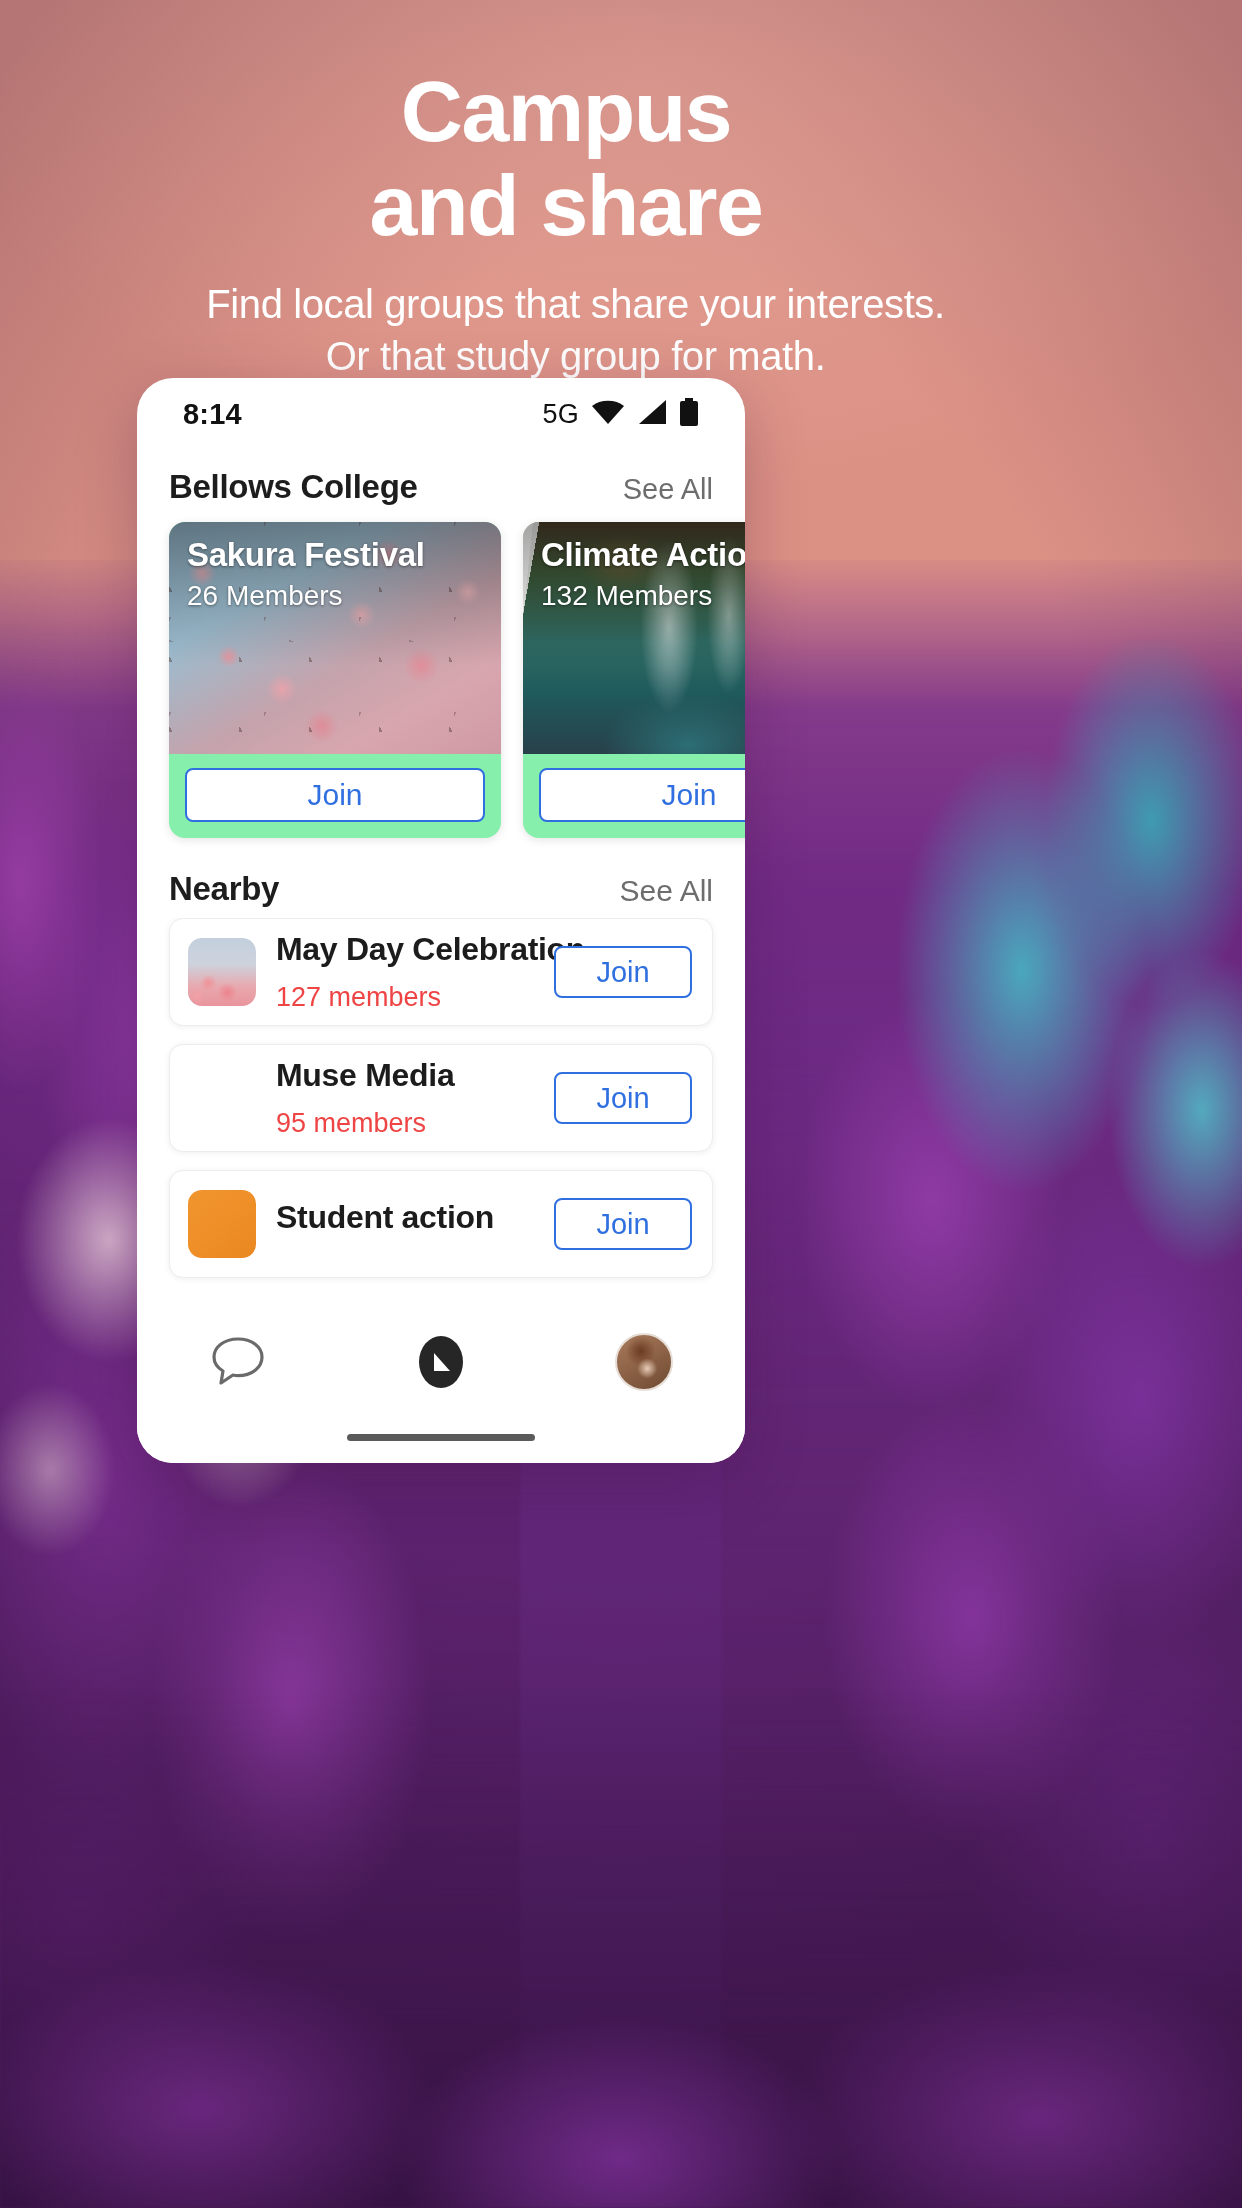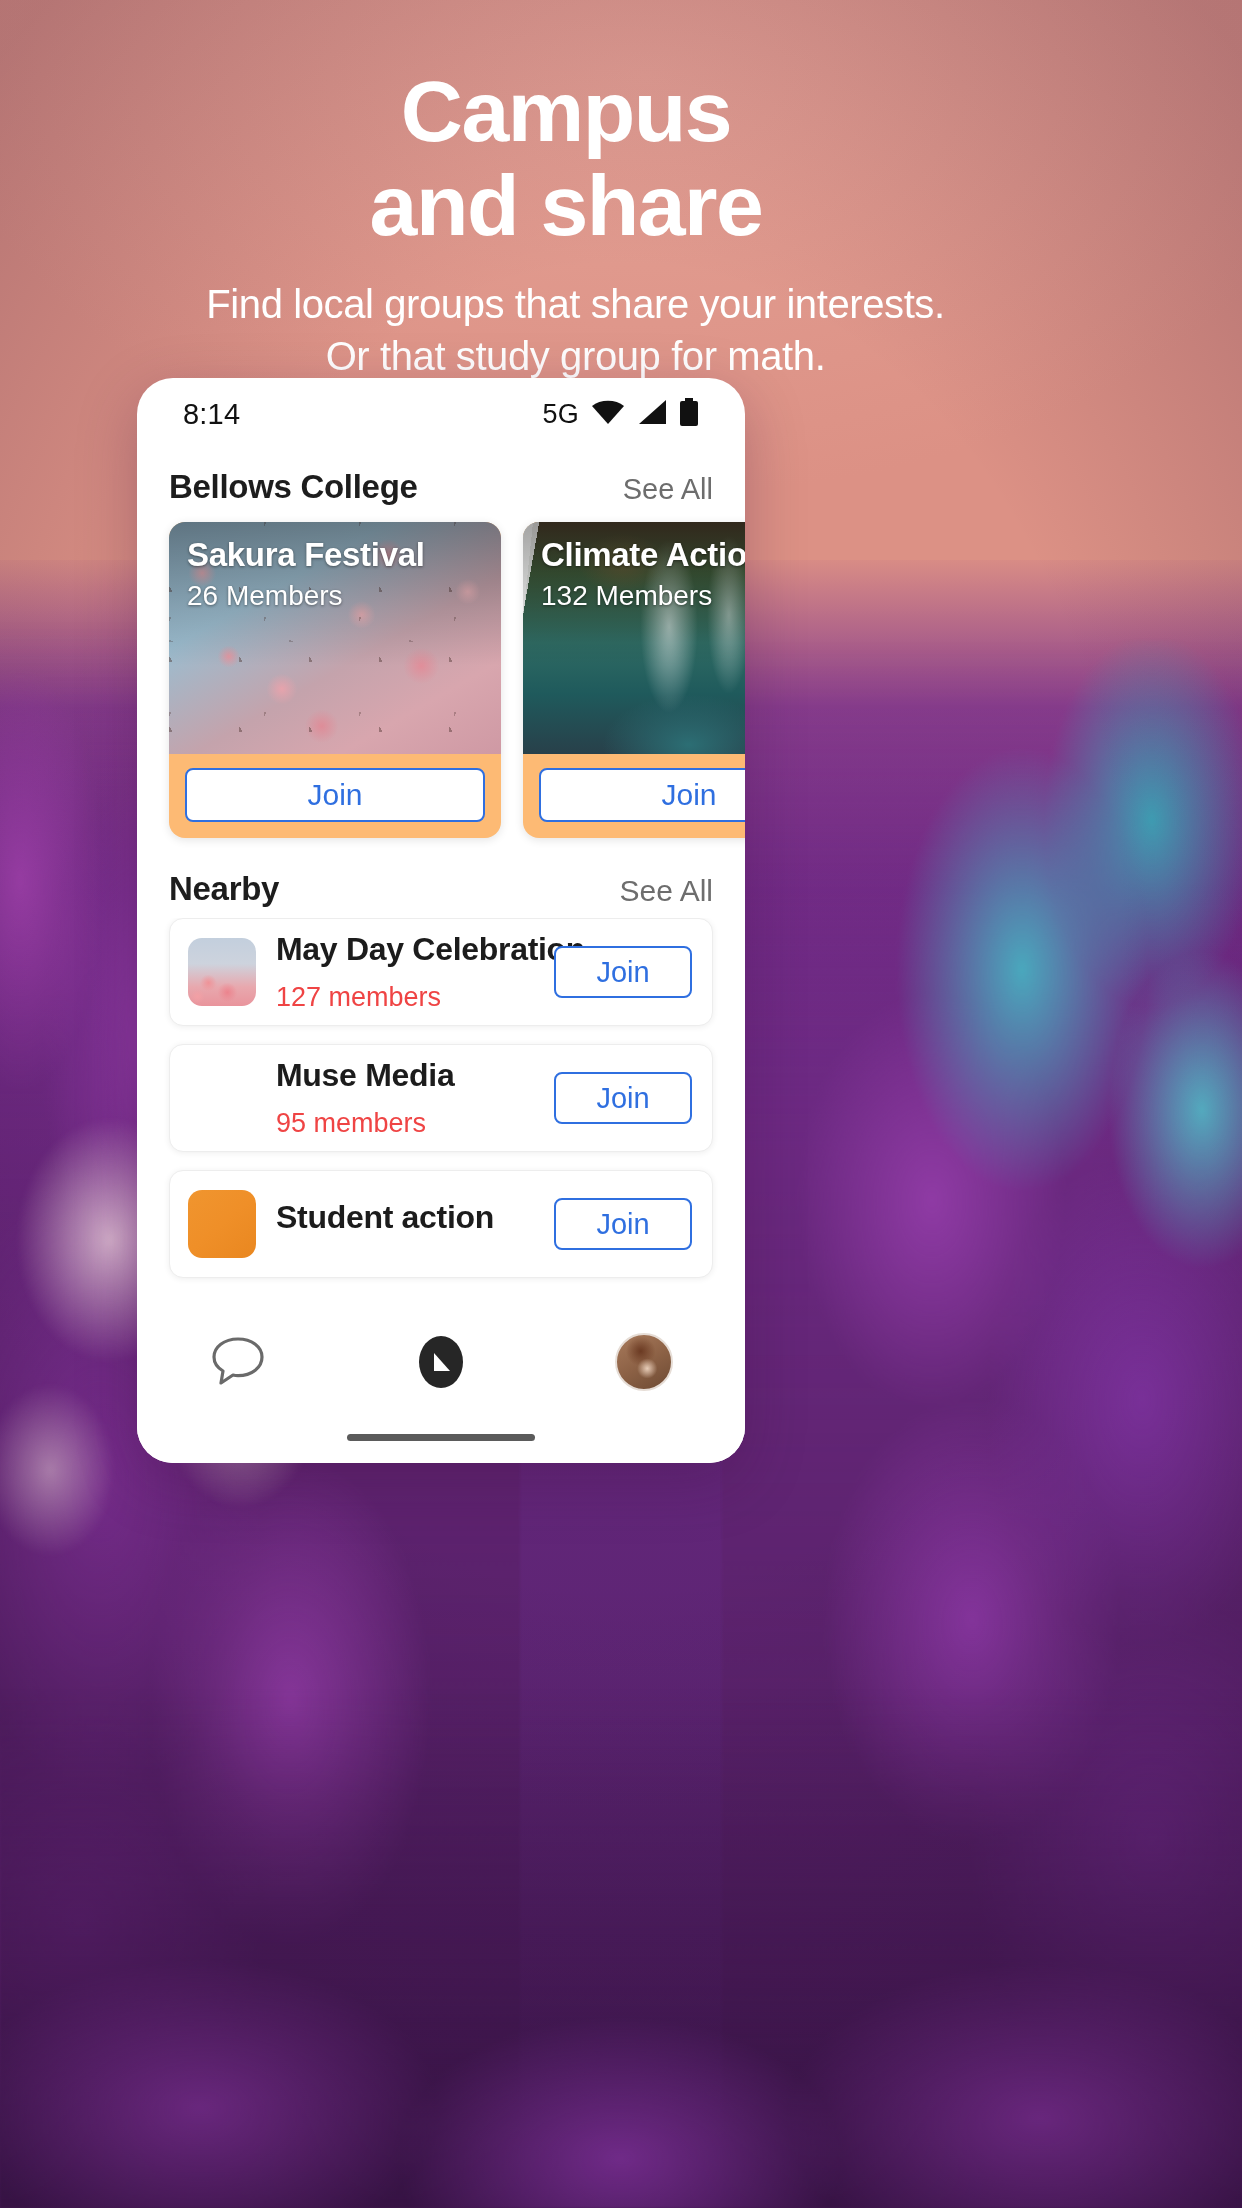--- a/index.html
+++ b/index.html
@@ -104,21 +104,21 @@
     border-radius:36px;
     box-shadow:0 18px 60px rgba(60,15,60,0.28);
     overflow:hidden;
     z-index:10;
   }
 
   .statusbar {
     height:72px; padding:0 46px 0 46px;
     display:flex; align-items:center; justify-content:space-between;
   }
-  .sb-time { font-size:29px; color:#111; font-weight:400; letter-spacing:0.2px; }
+  .sb-time { font-size:29px; color:#111; font-weight:700; letter-spacing:0.2px; }
   .sb-right { display:flex; align-items:center; gap:12px; }
   .sb-5g { font-size:27px; color:#111; letter-spacing:0.2px; }
 
   .appbar {
     height:92px; padding:0 32px 0 32px;
     display:flex; align-items:center; justify-content:space-between;
   }
   .appbar-title {
     font-size:52px; font-weight:bold; color:#262626; letter-spacing:-0.8px;
   }
@@ -135,21 +135,21 @@
 
   
   .rail {
     display:flex; gap:22px;
     padding:6px 0 10px 32px;
     overflow:hidden;
   }
   .gcard {
     flex:0 0 auto;
     width:332px;
-    background:#fdba74;
+    background:#86efac;
     border-radius:16px;
     box-shadow:0 2px 10px rgba(0,0,0,0.11);
     overflow:hidden;
   }
   .gcard-img {
     position:relative;
     height:232px;
     border-radius:14px 14px 0 0;
     overflow:hidden;
   }

